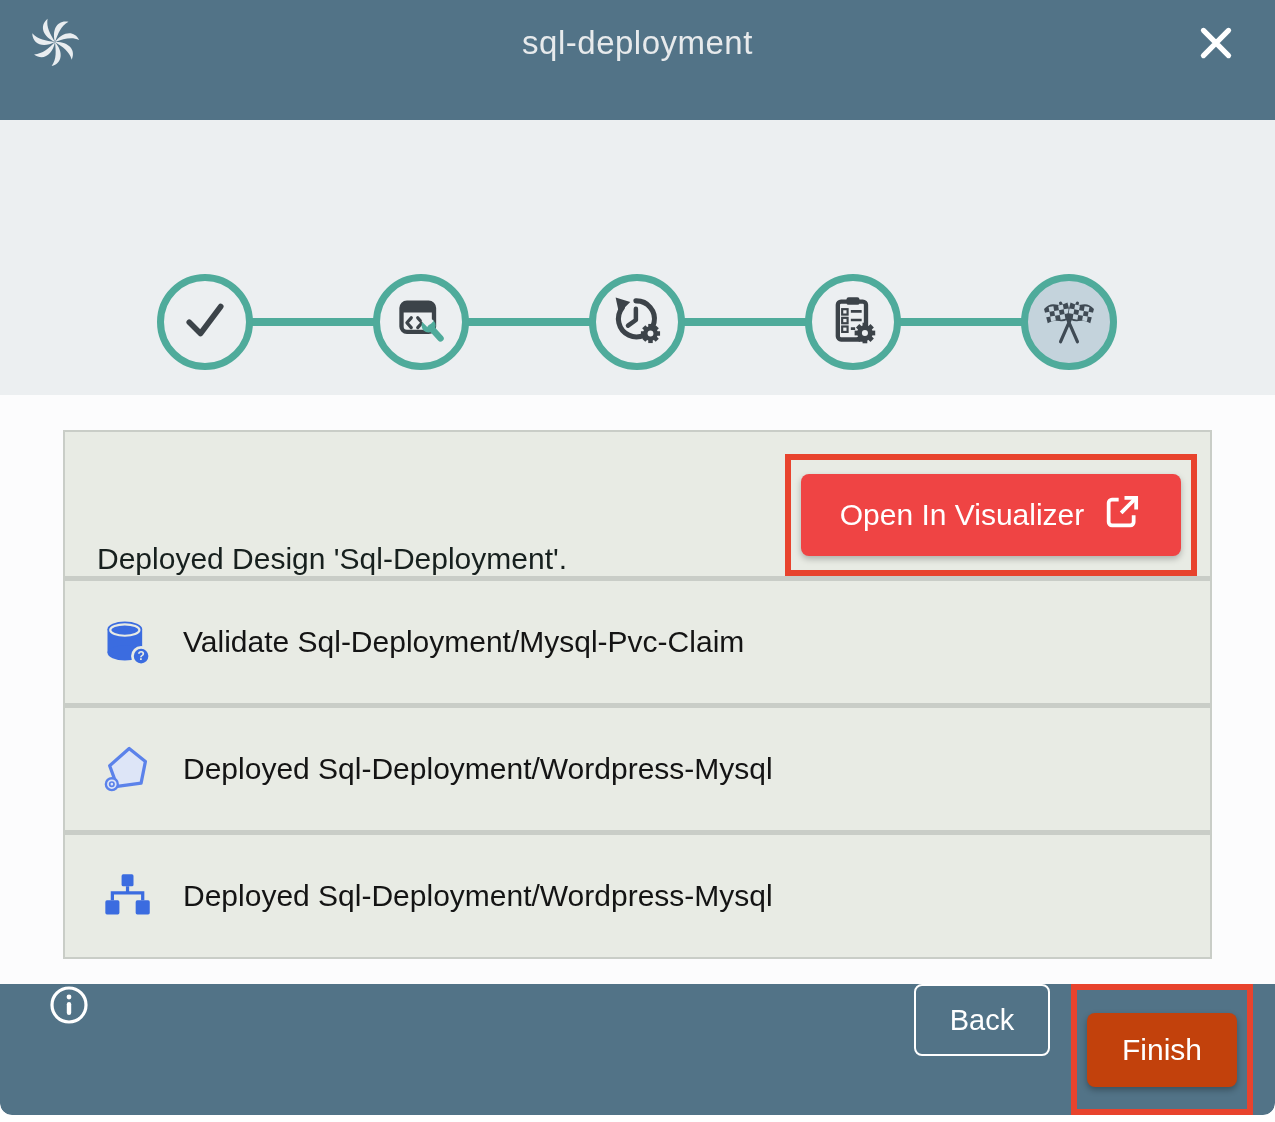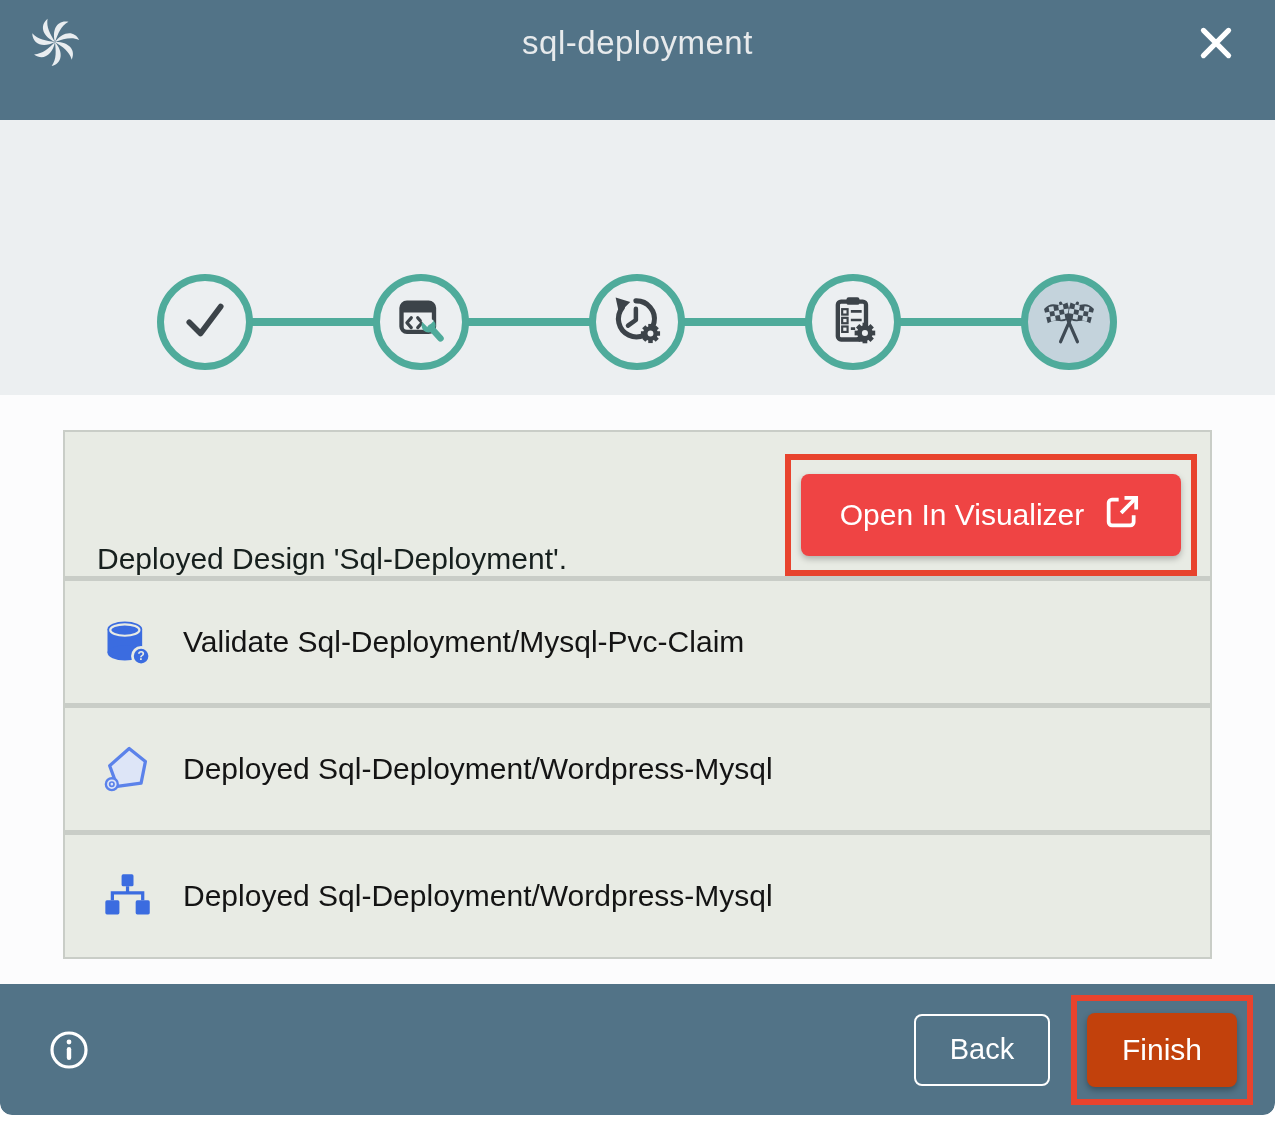--- a/index.html
+++ b/index.html
@@ -88,21 +88,21 @@
     height: 122px; display: flex; align-items: center; gap: 30px;
     padding-left: 36px; font-size: 30px; color: #141414;
   }
   .row-icon { width: 52px; height: 52px; flex: 0 0 52px; }
 
   
   .footer {
     height: 131px; flex: 0 0 131px;
     background: #527387;
     border-radius: 0 0 12px 12px;
-    display: flex; align-items: center;
+    display: flex; 
     position: relative;
   }
   .info-btn {
     margin-left: 48px; width: 42px; height: 42px;
     background: transparent; border: none; padding: 0; cursor: pointer;
   }
   .back-btn {
     margin-left: auto; width: 136px; height: 72px;
     background: transparent;
     border: 2.5px solid #ffffff; border-radius: 8px;

